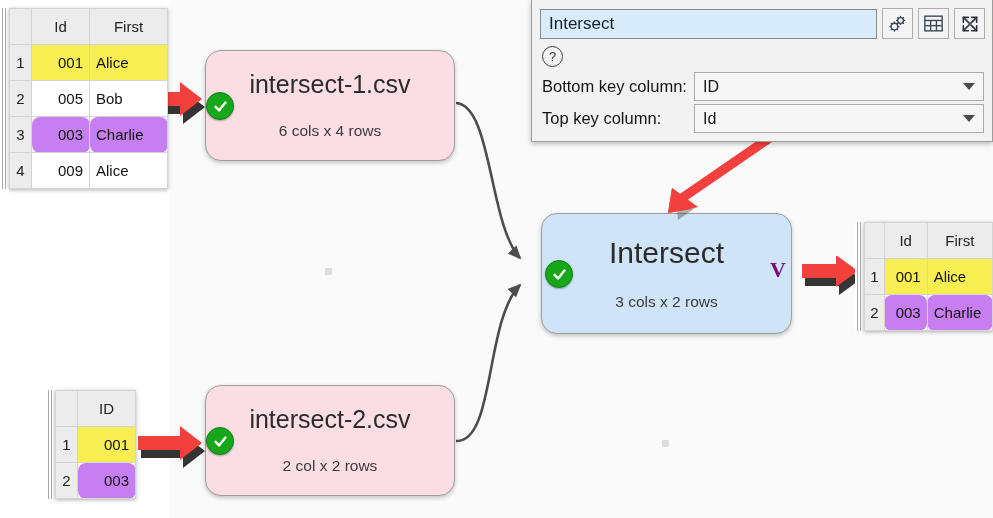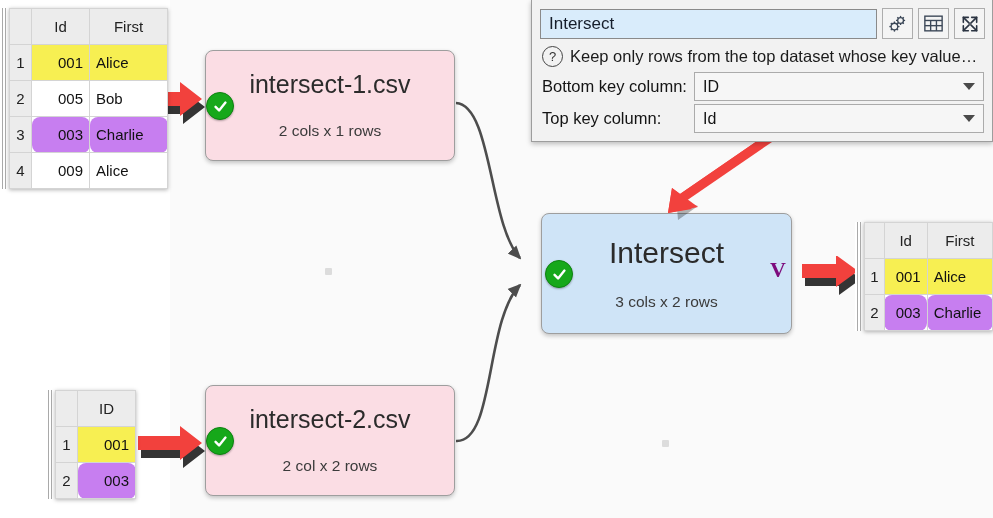--- a/index.html
+++ b/index.html
@@ -12,21 +12,21 @@
 
   
   #canvas{
     position:absolute;left:170px;top:0;width:823px;height:518px;
     background:#fafafa;
   }
   .grid-dot{position:absolute;width:7px;height:7px;background:#dcdcdc;border-radius:1px;}
 
   
   .node{
-    position:absolute;border-radius:8px;
+    position:absolute;border-radius:16px;
     border:1.5px solid #9e9e9e;
     box-shadow:0 2px 4px rgba(0,0,0,.22);
     box-sizing:border-box;
     display:flex;flex-direction:column;align-items:center;justify-content:center;
   }
   .node.pink{background:#fbdde4;}
   .node.blue{background:#cfe4f7;}
   .node .title{color:#2b2b2b;line-height:1;}
   .node .sub{color:#3b3b3b;font-size:15.5px;line-height:1;}
   #node-src1{left:205px;top:50px;width:250px;height:111px;}
@@ -140,21 +140,21 @@
     <marker id="ah" viewBox="0 0 10 10" refX="8.6" refY="5" markerWidth="5.2" markerHeight="5.2" orient="auto-start-reverse">
       <path d="M 0 0.6 L 10 5 L 0 9.4 z" fill="#4d4d4d"></path>
     </marker>
   </defs>
   <path d="M 456 103 C 492 105 489 225 520 258" fill="none" stroke="#4d4d4d" stroke-width="2.6" marker-end="url(#ah)"></path>
   <path d="M 456 441 C 495 443 485 320 520 285" fill="none" stroke="#4d4d4d" stroke-width="2.6" marker-end="url(#ah)"></path>
 </svg>
 
 <div class="node pink" id="node-src1">
   <div class="title">intersect-1.csv</div>
-  <div class="sub">2 cols x 1 rows</div>
+  <div class="sub">6 cols x 4 rows</div>
 </div>
 
 <div class="node pink" id="node-src2">
   <div class="title">intersect-2.csv</div>
   <div class="sub">2 col x 2 rows</div>
 </div>
 
 <div class="node blue" id="node-intersect">
   <div class="title">Intersect</div>
   <div class="sub">3 cols x 2 rows</div>
@@ -333,21 +333,20 @@
         <path d="M 4 14 L 4 20 L 10 20"></path>
           <path d="M 4 20 L 11 13"></path>
         <path d="M 20 14 L 20 20 L 14 20"></path>
           <path d="M 20 20 L 13 13"></path>
       </svg>
     </div>
   </div>
 
   <div id="help-row">
     <div class="qmark">?</div>
-    <div class="htext">Keep only rows from the top dataset whose key value…</div>
   </div>
 
   <div class="prow">
     <div class="plabel">Bottom key column:</div>
     <div class="pcombo">
       <span>ID</span>
       <span class="caret"></span>
     </div>
   </div>
 

